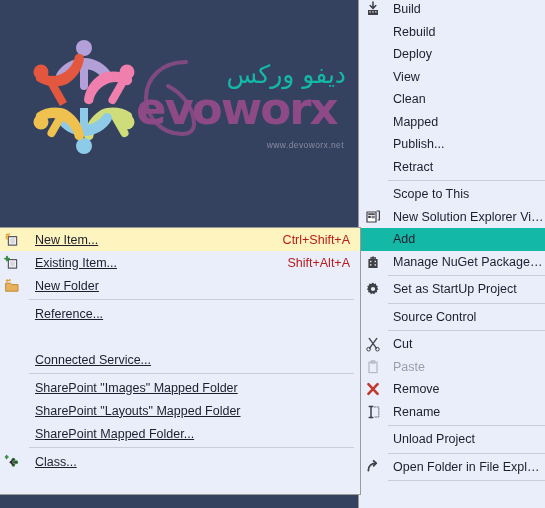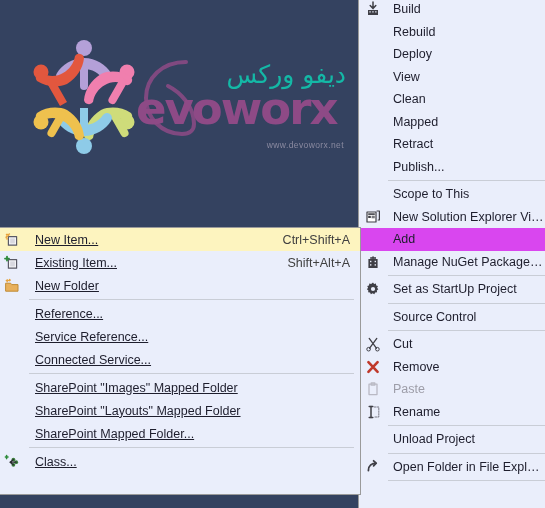--- a/index.html
+++ b/index.html
@@ -134,40 +134,40 @@
     position: relative;
     display: flex;
     align-items: center;
     height: 22px;
     padding: 0;
     box-sizing: border-box;
     white-space: nowrap;
     cursor: default;
   }
   .mi.sel {
-    background: #d946ef;
+    background: #14b8a6;
   }
   .mi .ico {
     width: 28px;
     min-width: 28px;
     height: 22px;
     display: flex;
     align-items: center;
     justify-content: center;
   }
   .mi .lbl {
     flex: 1;
     padding-left: 5px;
     overflow: hidden;
     text-overflow: ellipsis;
   }
   .mi .sc {
     padding-right: 10px;
     padding-left: 16px;
-    color: #404040;
+    color: #b91c1c;
   }
   .mi.disabled .lbl {
     color: #9d9da8;
   }
   .sep {
     height: 1px;
     background: #c9cdd6;
     margin: 2px 0 2px 29px;
   }
 
@@ -290,25 +290,25 @@
       <div class="mi">
         <span class="ico"></span>
         <span class="lbl">Clean</span>
       </div>
       <div class="mi">
         <span class="ico"></span>
         <span class="lbl">Mapped</span>
       </div>
       <div class="mi">
         <span class="ico"></span>
+        <span class="lbl">Publish...</span>
+      </div>
+      <div class="mi">
+        <span class="ico"></span>
         <span class="lbl">Retract</span>
-      </div>
-      <div class="mi">
-        <span class="ico"></span>
-        <span class="lbl">Publish...</span>
       </div>
       <div class="sep"></div>
       <div class="mi">
         <span class="ico"></span>
         <span class="lbl">Scope to This</span>
       </div>
       <div class="mi">
         <span class="ico">
           <svg width="16" height="16" viewBox="0 0 16 16" class="svg-ico">
             <rect x="2" y="3" width="9" height="10" fill="#fff"></rect>
@@ -359,36 +359,36 @@
       <div class="mi">
         <span class="ico">
           <svg width="16" height="16" viewBox="0 0 16 16" class="svg-ico">
             <path d="M4.2 2.4 L11.4 12.2 M11.8 2.4 L4.6 12.2" fill="none" stroke="#3f3f46" stroke-width="1.3" stroke-linecap="round" stroke-linejoin="round"></path>
             <circle cx="3.6" cy="13.2" r="1.8" fill="none" stroke="#3f3f46"></circle>
             <circle cx="12.4" cy="13.2" r="1.8" fill="none" stroke="#3f3f46"></circle>
           </svg>
         </span>
         <span class="lbl">Cut</span>
       </div>
-      <div class="mi">
-        <span class="ico">
-          <svg width="16" height="16" viewBox="0 0 16 16" class="svg-ico">
-            <path d="M3.4 3.2 L12.6 12.8 M12.6 3.2 L3.4 12.8" fill="none" stroke="#c0392b" stroke-width="2.6" stroke-linecap="round" stroke-linejoin="round"></path>
-          </svg>
-        </span>
-        <span class="lbl">Remove</span>
-      </div>
       <div class="mi disabled">
         <span class="ico">
           <svg width="16" height="16" viewBox="0 0 16 16" class="svg-ico">
             <path d="M4 3.2 h8 v10.4 h-8 z" fill="none" stroke="#b9b9c4" stroke-width="1.3" stroke-linecap="round" stroke-linejoin="round"></path>
             <path d="M6.2 2 h3.6 v2.2 h-3.6 z" fill="none" stroke="#b9b9c4" stroke-width="1.3" stroke-linecap="round" stroke-linejoin="round"></path>
           </svg>
         </span>
         <span class="lbl">Paste</span>
+      </div>
+      <div class="mi">
+        <span class="ico">
+          <svg width="16" height="16" viewBox="0 0 16 16" class="svg-ico">
+            <path d="M3.4 3.2 L12.6 12.8 M12.6 3.2 L3.4 12.8" fill="none" stroke="#c0392b" stroke-width="2.6" stroke-linecap="round" stroke-linejoin="round"></path>
+          </svg>
+        </span>
+        <span class="lbl">Remove</span>
       </div>
       <div class="mi">
         <span class="ico">
           <svg width="16" height="16" viewBox="0 0 16 16" class="svg-ico">
             <path d="M6 2.4 v11.2" fill="none" stroke="#3f3f46" stroke-width="1.5" stroke-linecap="round" stroke-linejoin="round"></path>
             <path d="M4.2 2.4 h3.6 M4.2 13.6 h3.6" fill="none" stroke="#3f3f46" stroke-width="1.5" stroke-linecap="round" stroke-linejoin="round"></path>
             <path d="M9.2 3 h4.6 v10 h-4.6" fill="none" stroke="#7a7a86" stroke-width="1" stroke-linecap="round" stroke-linejoin="round" stroke-dasharray="1.6 1.2"></path>
           </svg>
         </span>
         <span class="lbl">Rename</span>
@@ -453,21 +453,20 @@
         <span class="sc"></span>
       </div>
       <div class="sep"></div>
       <div class="mi">
         <span class="ico"></span>
         <span class="lbl">Reference...</span>
         <span class="sc"></span>
       </div>
       <div class="mi">
         <span class="ico"></span>
-        <span class="lbl">Service Reference...</span>
         <span class="sc"></span>
       </div>
       <div class="mi">
         <span class="ico"></span>
         <span class="lbl">Connected Service...</span>
         <span class="sc"></span>
       </div>
       <div class="sep"></div>
       <div class="mi">
         <span class="ico"></span>

